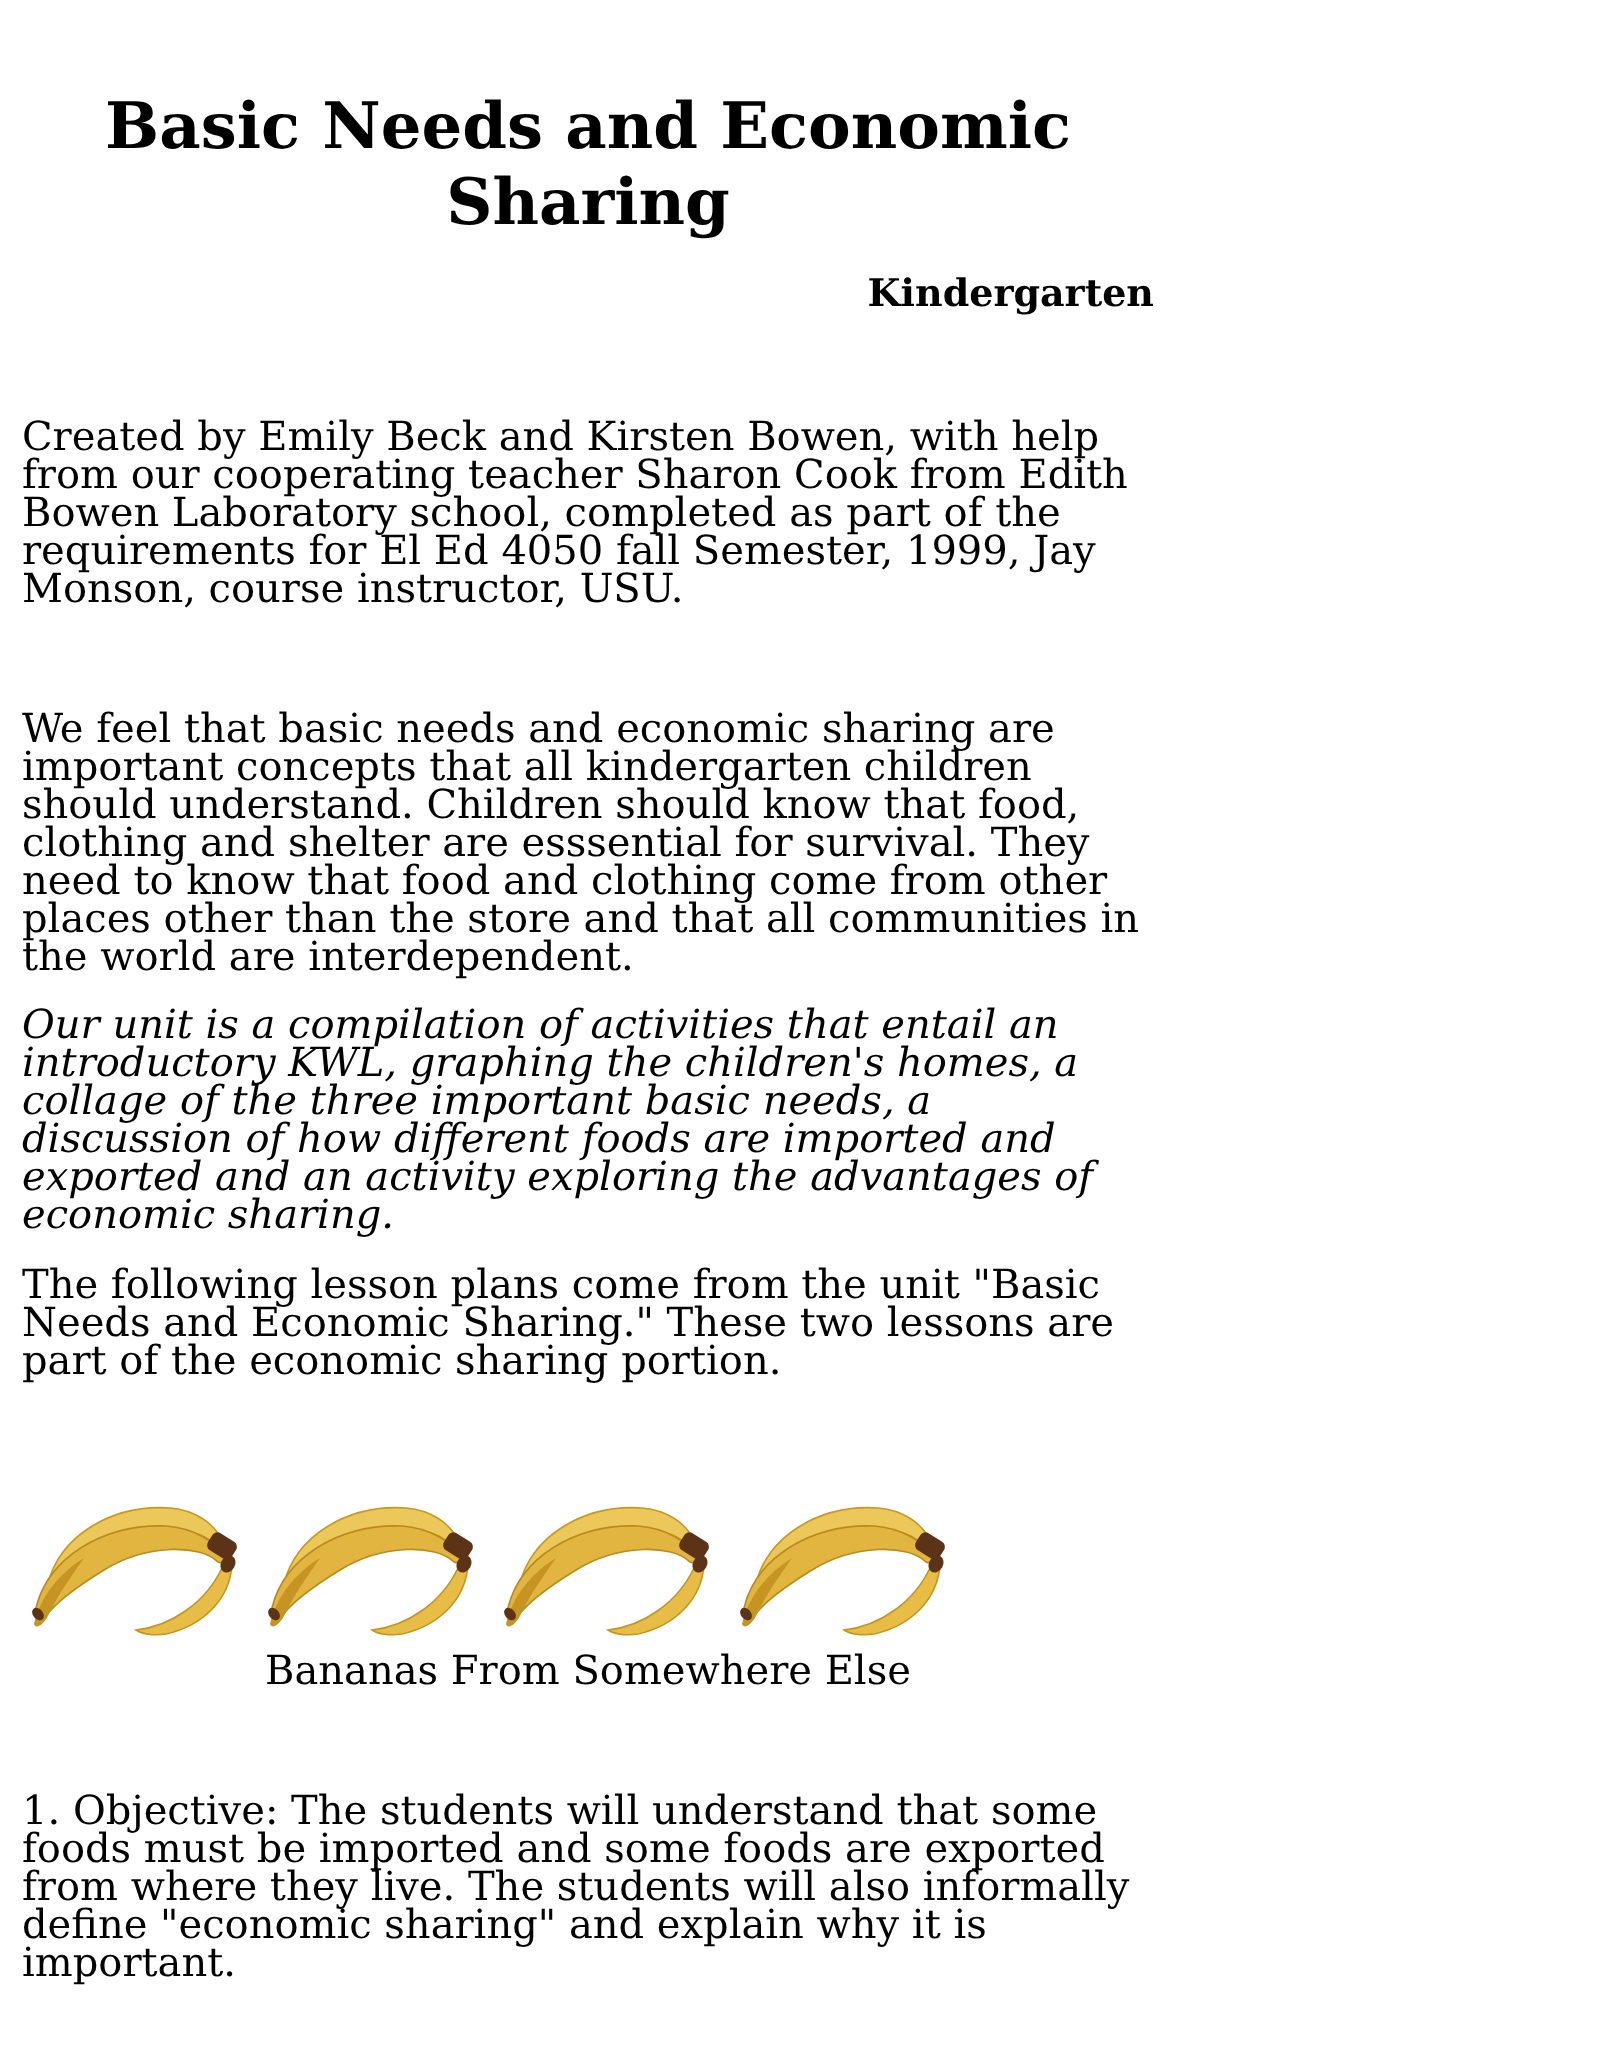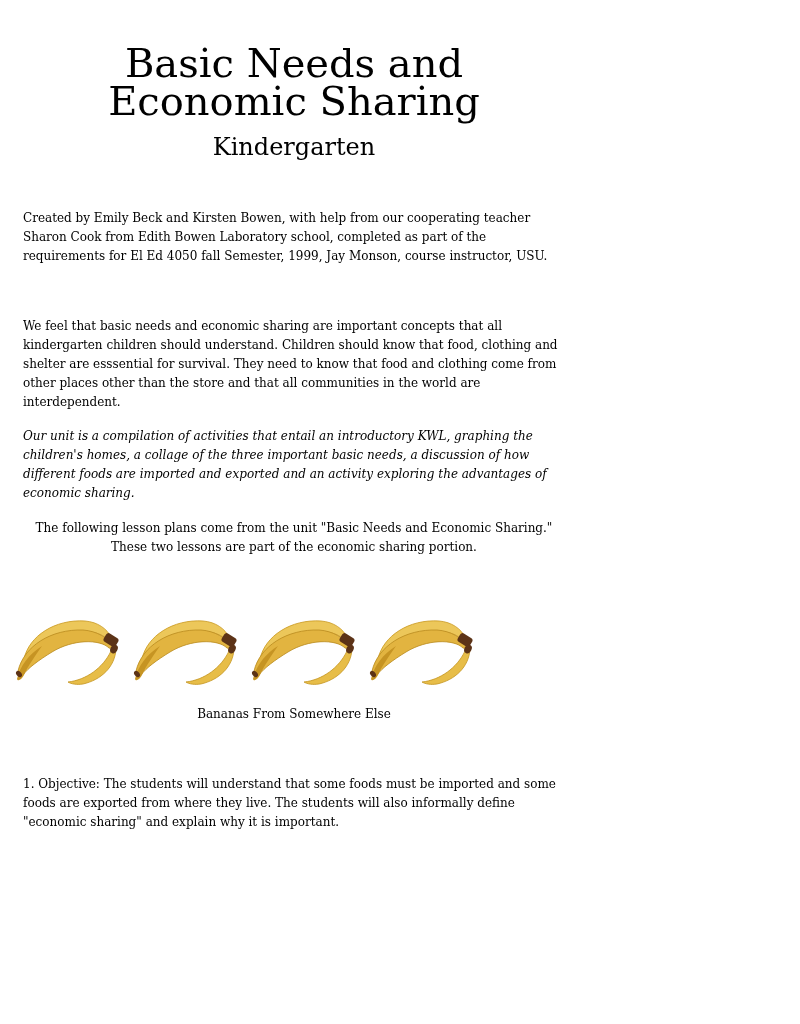--- a/index.html
+++ b/index.html
@@ -13,60 +13,60 @@
     background: #ffffff;
     color: #000000;
     font-family: "DejaVu Serif", "Liberation Serif", serif;
   }
   .page {
     width: 566px;
     padding: 11px 0 0 11px;
     box-sizing: content-box;
   }
   .title {
-    font-size: 40px;
+    font-size: 32px;
     line-height: 38px;
-    font-weight: normal;
+    font-weight: bold;
     text-align: center;
     max-width: 515px;
     margin: 33px auto 0 auto;
   }
   .subtitle {
-    font-size: 24px;
+    font-size: 19px;
     line-height: 22px;
-    font-weight: normal;
-    text-align: center;
+    font-weight: bold;
+    text-align: right;
     margin: 16px 0 0 0;
   }
   p {
-    font-size: 12px;
+    font-size: 20px;
     line-height: 19px;
-    margin: 12px;
+    margin: 0;
   }
   .mt-xl { margin-top: 51px; }
-  .mt-md { margin-top: 16px; text-align: center; }
+  .mt-md { margin-top: 16px; }
   .mt-sm { margin-top: 15px; font-style: italic; }
   .banana-row {
     margin-top: 55px;
     display: flex;
     gap: 5px;
     align-items: flex-start;
   }
   .banana-img {
     display: inline-block;
     width: 113px;
     height: 73px;
     background: #ffffff;
   }
   .banana-img svg { display: block; }
   .caption {
-    font-size: 12px;
+    font-size: 20px;
     line-height: 19px;
     text-align: center;
-    margin-top: 20px;
+    margin-top: 8px;
   }
 </style>
 </head>
 <body>
 
 <div class="page">
 
   <h1 class="title">Basic Needs and Economic Sharing</h1>
 
   <div class="subtitle">Kindergarten</div>

